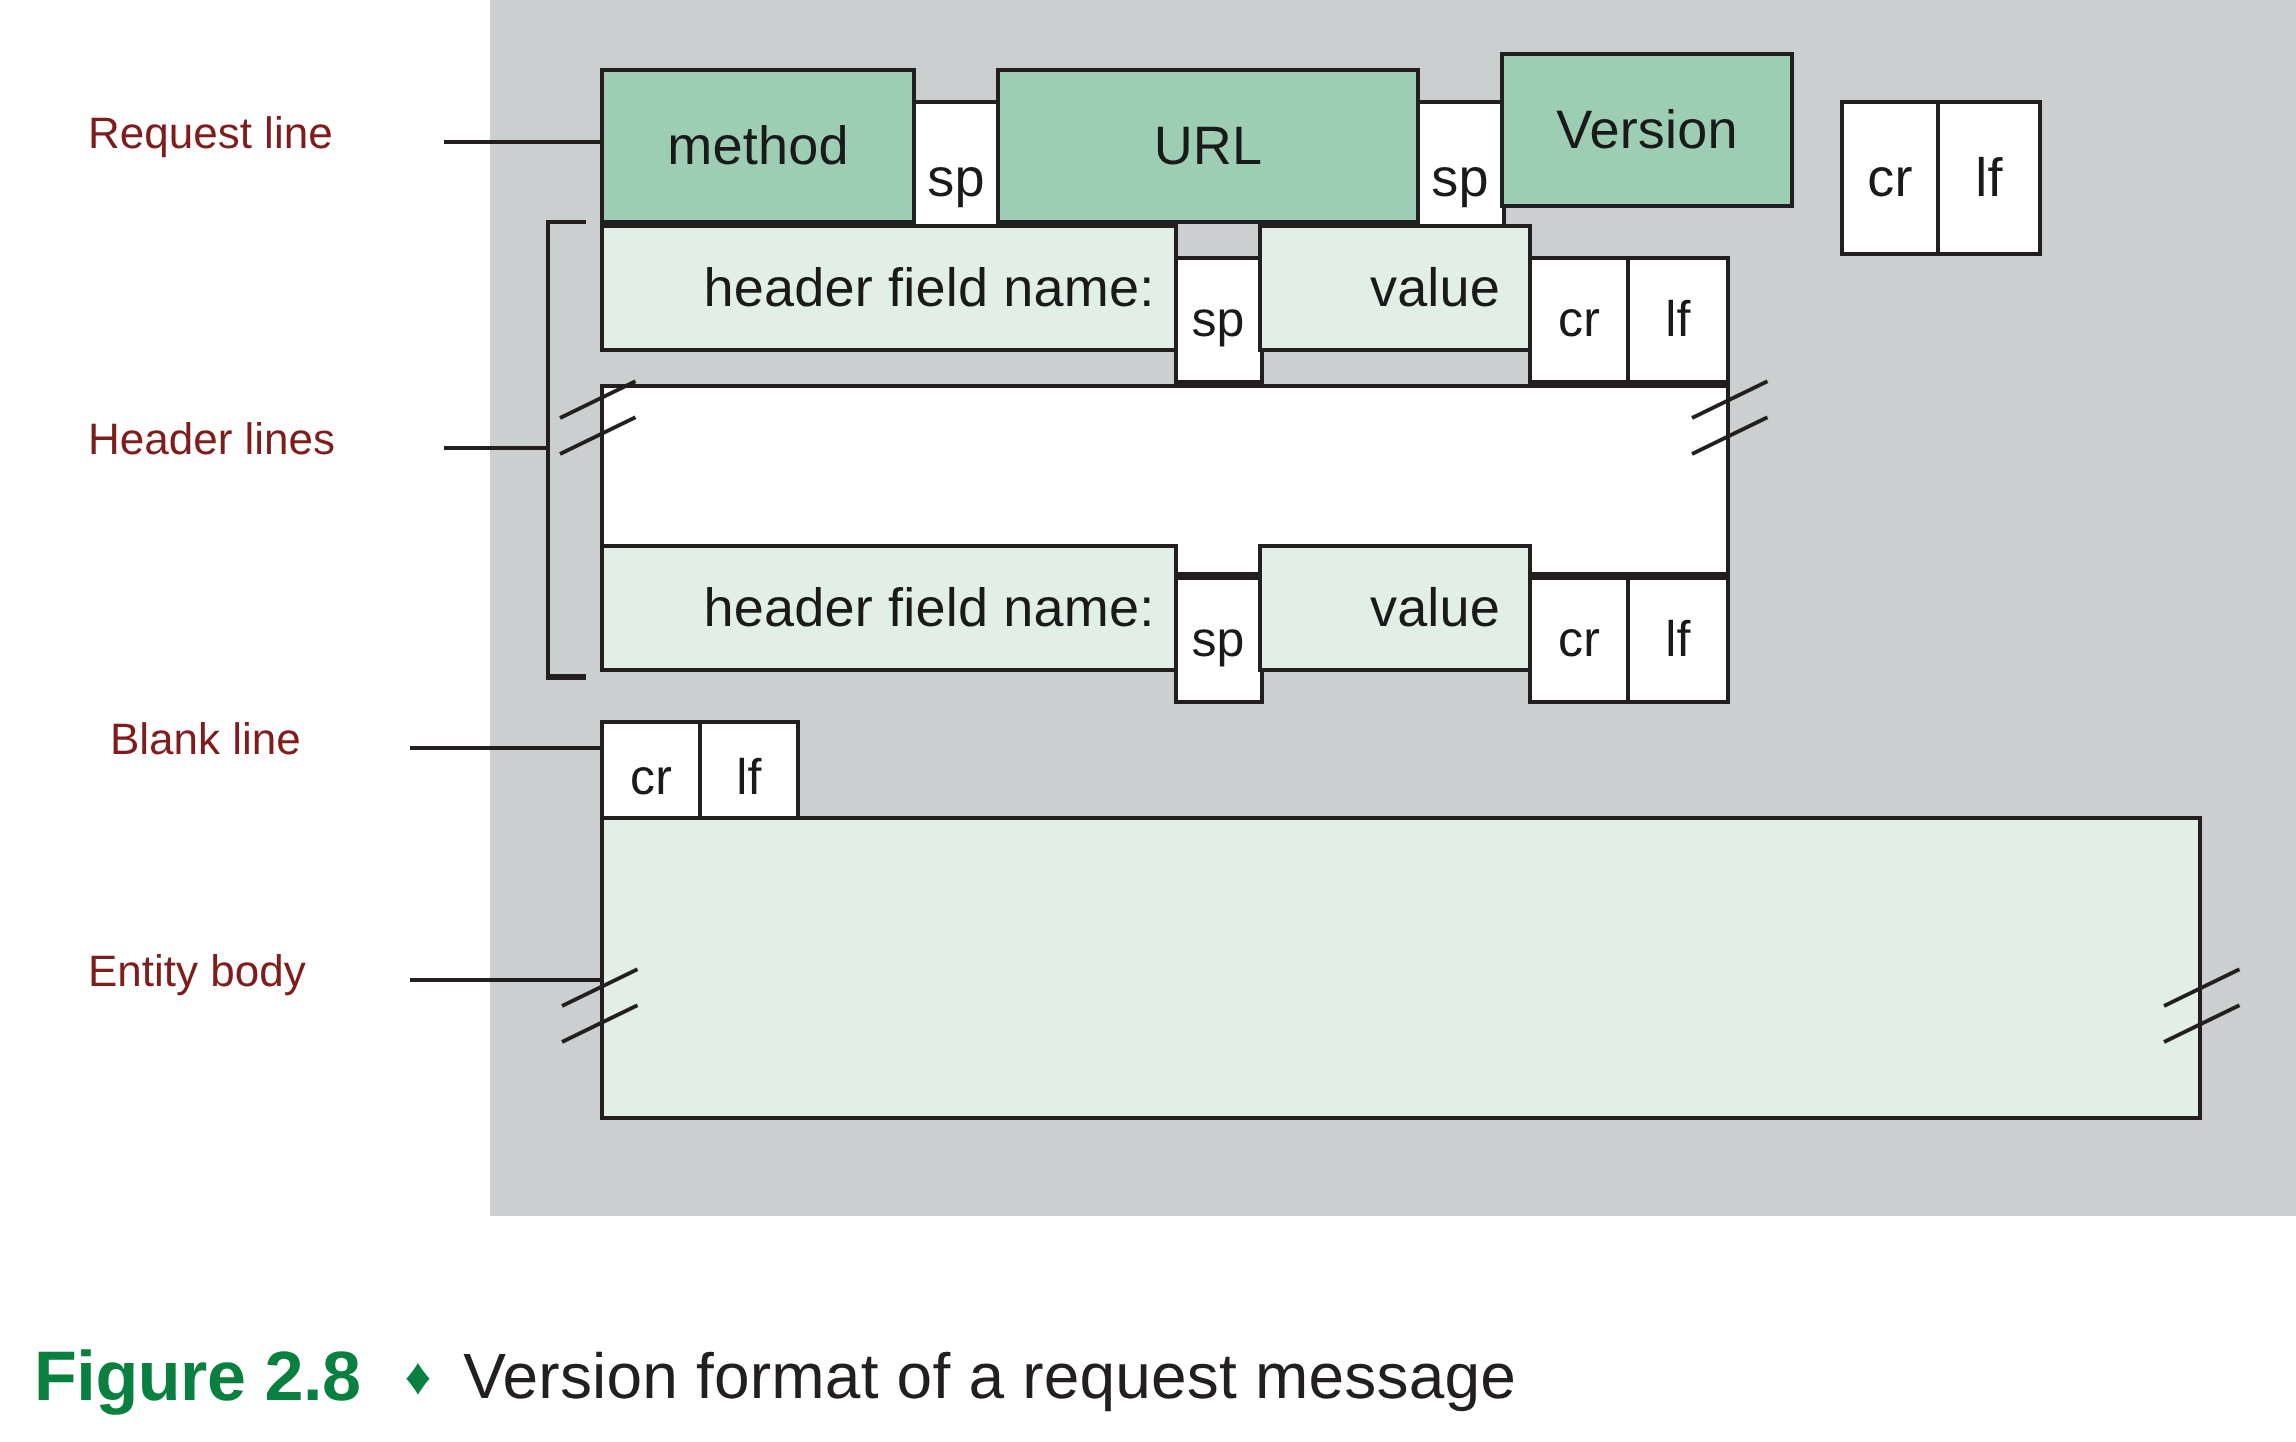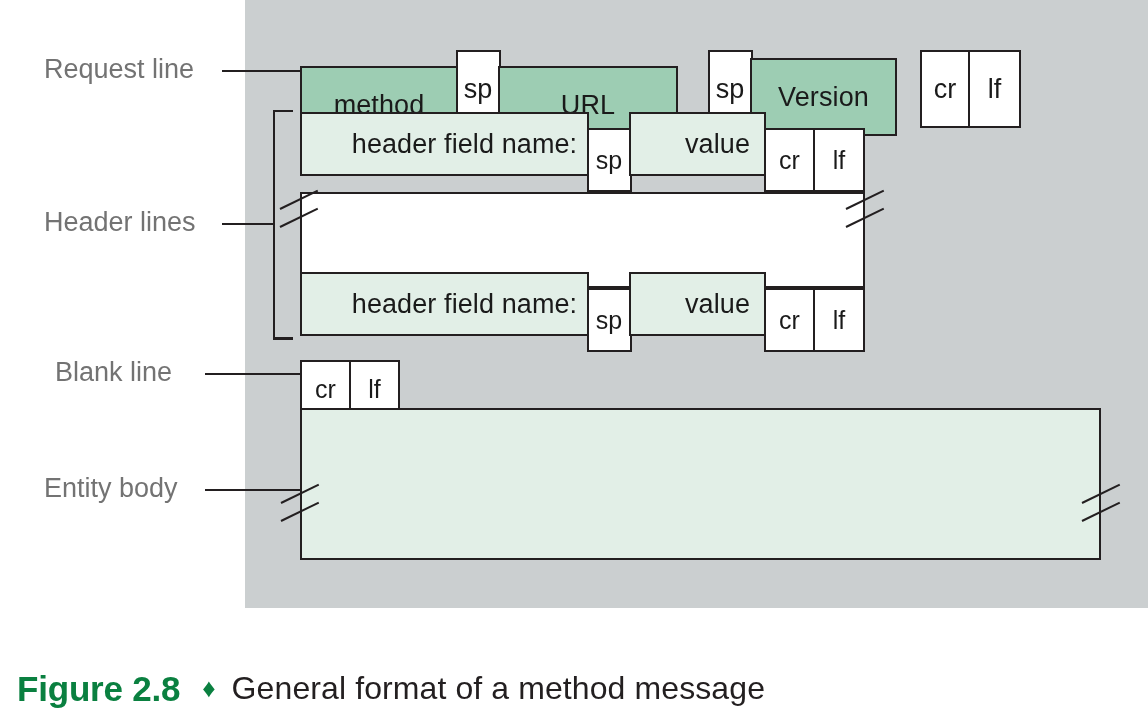--- a/index.html
+++ b/index.html
@@ -36,33 +36,33 @@
     border: 2.5px solid #231f20;
     display: flex;
     align-items: center;
     justify-content: center;
     color: #1a1a1a;
     font-size: 27px;
     letter-spacing: 0.1px;
     line-height: 1;
     white-space: nowrap;
   }
-  .cell.green    { background: #9dcdb3; margin-top: 32px; }
+  .cell.green    { background: #9dcdb3; }
   .cell.lgreen   { background: #e2efe7; padding-left: 40px; }
   .cell.white    { background: #ffffff; margin-top: 16px; }
   .cell.small    { font-size: 25px; }
 
   
   .cell + .cell { }
 
   
   .label {
     position: absolute;
-    font-size: 27px;
-    color: #737373;
+    font-size: 22px;
+    color: #7f1d1d;
     white-space: nowrap;
     line-height: 1;
   }
   .leader {
     position: absolute;
     height: 0;
     border-top: 2.5px solid #231f20;
   }
 
   
@@ -130,21 +130,21 @@
 </style>
 </head>
 <body>
 
 <div id="figure-root">
 
   <div class="gray-panel"></div>
 
   <div class="cell green" style="left:300px; top:34px; width:158px; height:78px;">method</div>
   <div class="cell white" style="left:455.5px; top:34px; width:45px; height:78px;">sp</div>
-  <div class="cell green" style="left:498px; top:34px; width:180px; height:78px;">URL</div>
+  <div class="cell green" style="left:498px; top:34px; width:212px; height:78px;">URL</div>
   <div class="cell white" style="left:707.5px; top:34px; width:45px; height:78px;">sp</div>
   <div class="cell green" style="left:750px; top:26px; width:147px; height:78px;">Version</div>
   <div class="cell white" style="left:919.5px; top:34px; width:51px; height:78px;">cr</div>
   <div class="cell white" style="left:968px; top:34px; width:53px; height:78px;">lf</div>
 
   <div class="cell lgreen" style="left:300px; top:112px; width:289px; height:64px;">header field name:</div>
   <div class="cell white small" style="left:586.5px; top:112px; width:45px; height:64px;">sp</div>
   <div class="cell lgreen" style="left:629px; top:112px; width:137px; height:64px;">value</div>
   <div class="cell white small" style="left:763.5px; top:112px; width:52px; height:64px;">cr</div>
   <div class="cell white small" style="left:813px; top:112px; width:52px; height:64px;">lf</div>
@@ -188,16 +188,16 @@
   <div class="leader" style="left:205px; top:489px; width:97px;"></div>
 
   <div class="label" style="left:44px; top:56px;">Request line</div>
   <div class="label" style="left:44px; top:209px;">Header lines</div>
   <div class="label" style="left:55px; top:359px;">Blank line</div>
   <div class="label" style="left:44px; top:475px;">Entity body</div>
 
   <div class="caption">
     <span class="caption-num">Figure 2.8</span>
     <span class="caption-diamond">♦</span>
-    <span class="caption-text">General format of a method message</span>
+    <span class="caption-text">Version format of a request message</span>
   </div>
 
 </div>
 
 </body></html>

